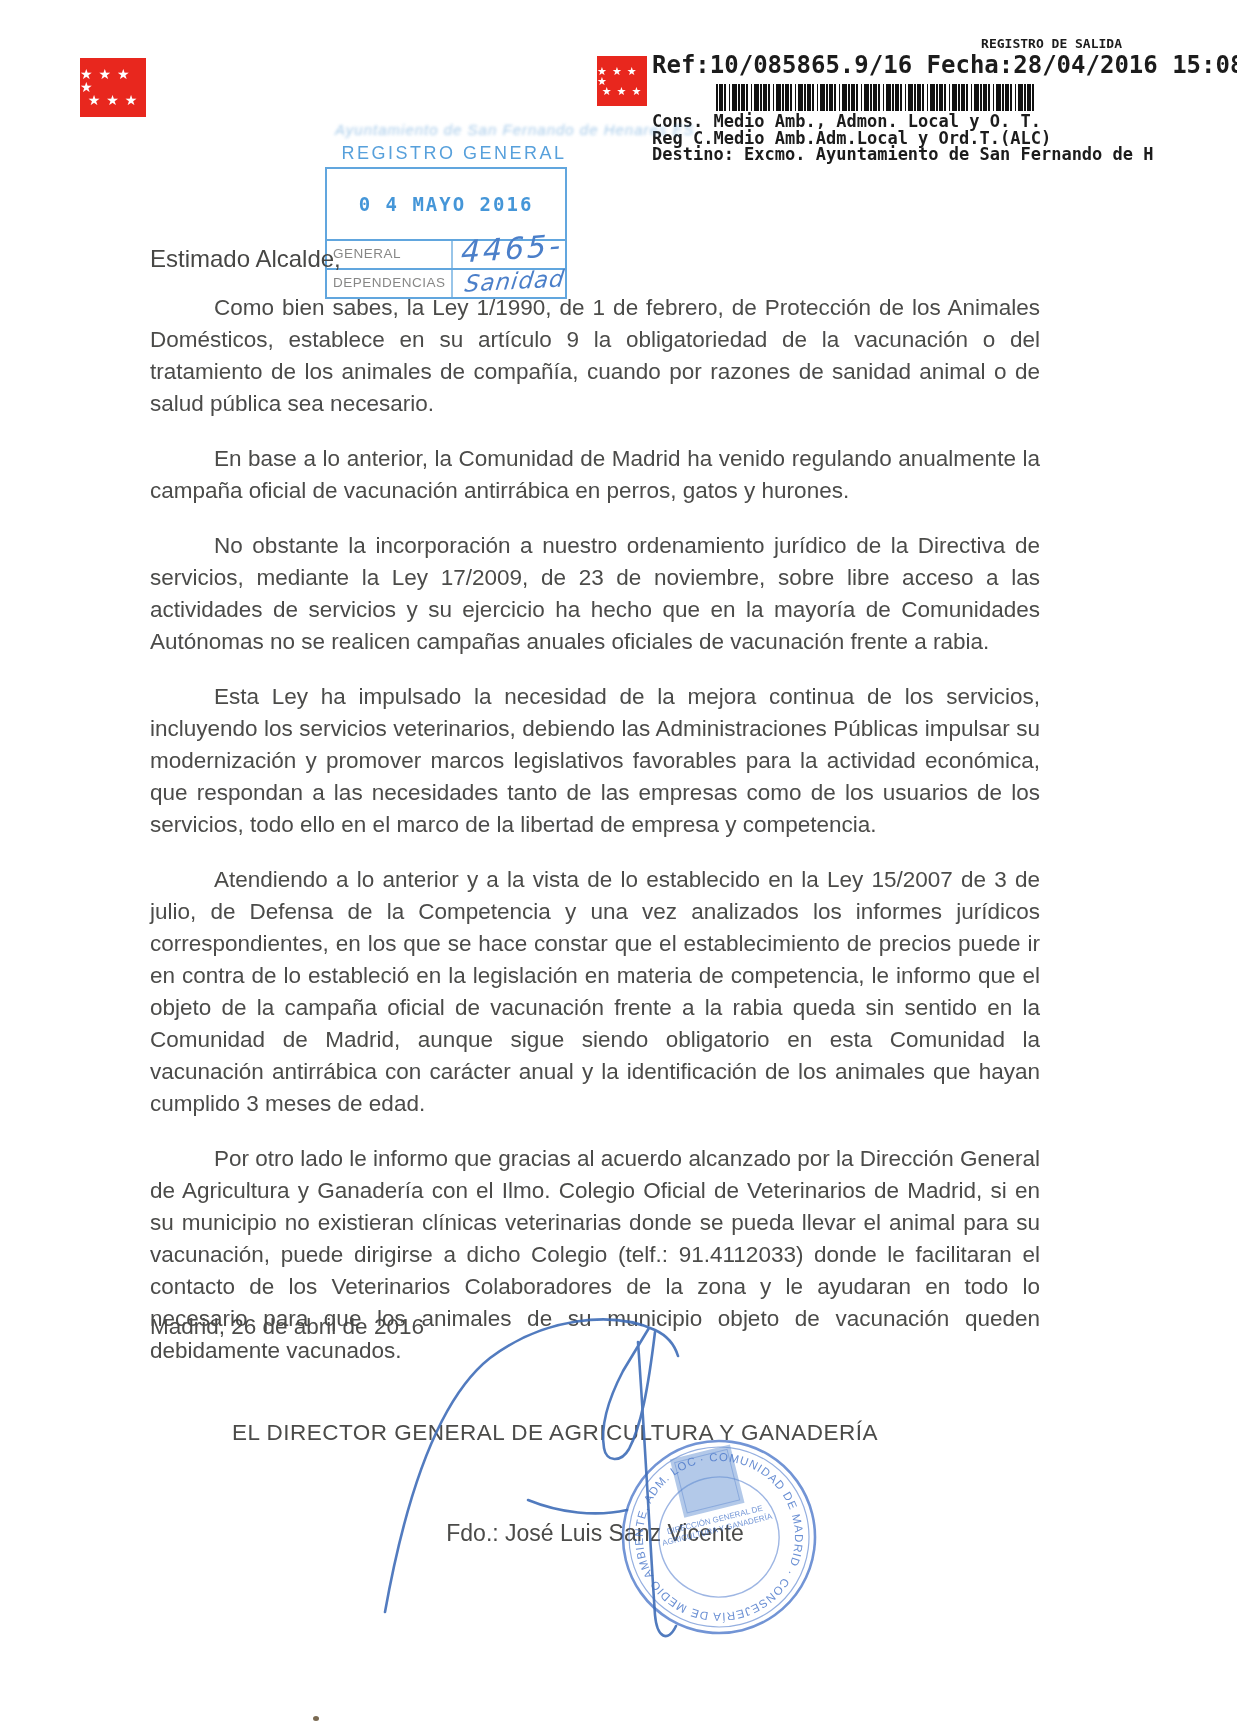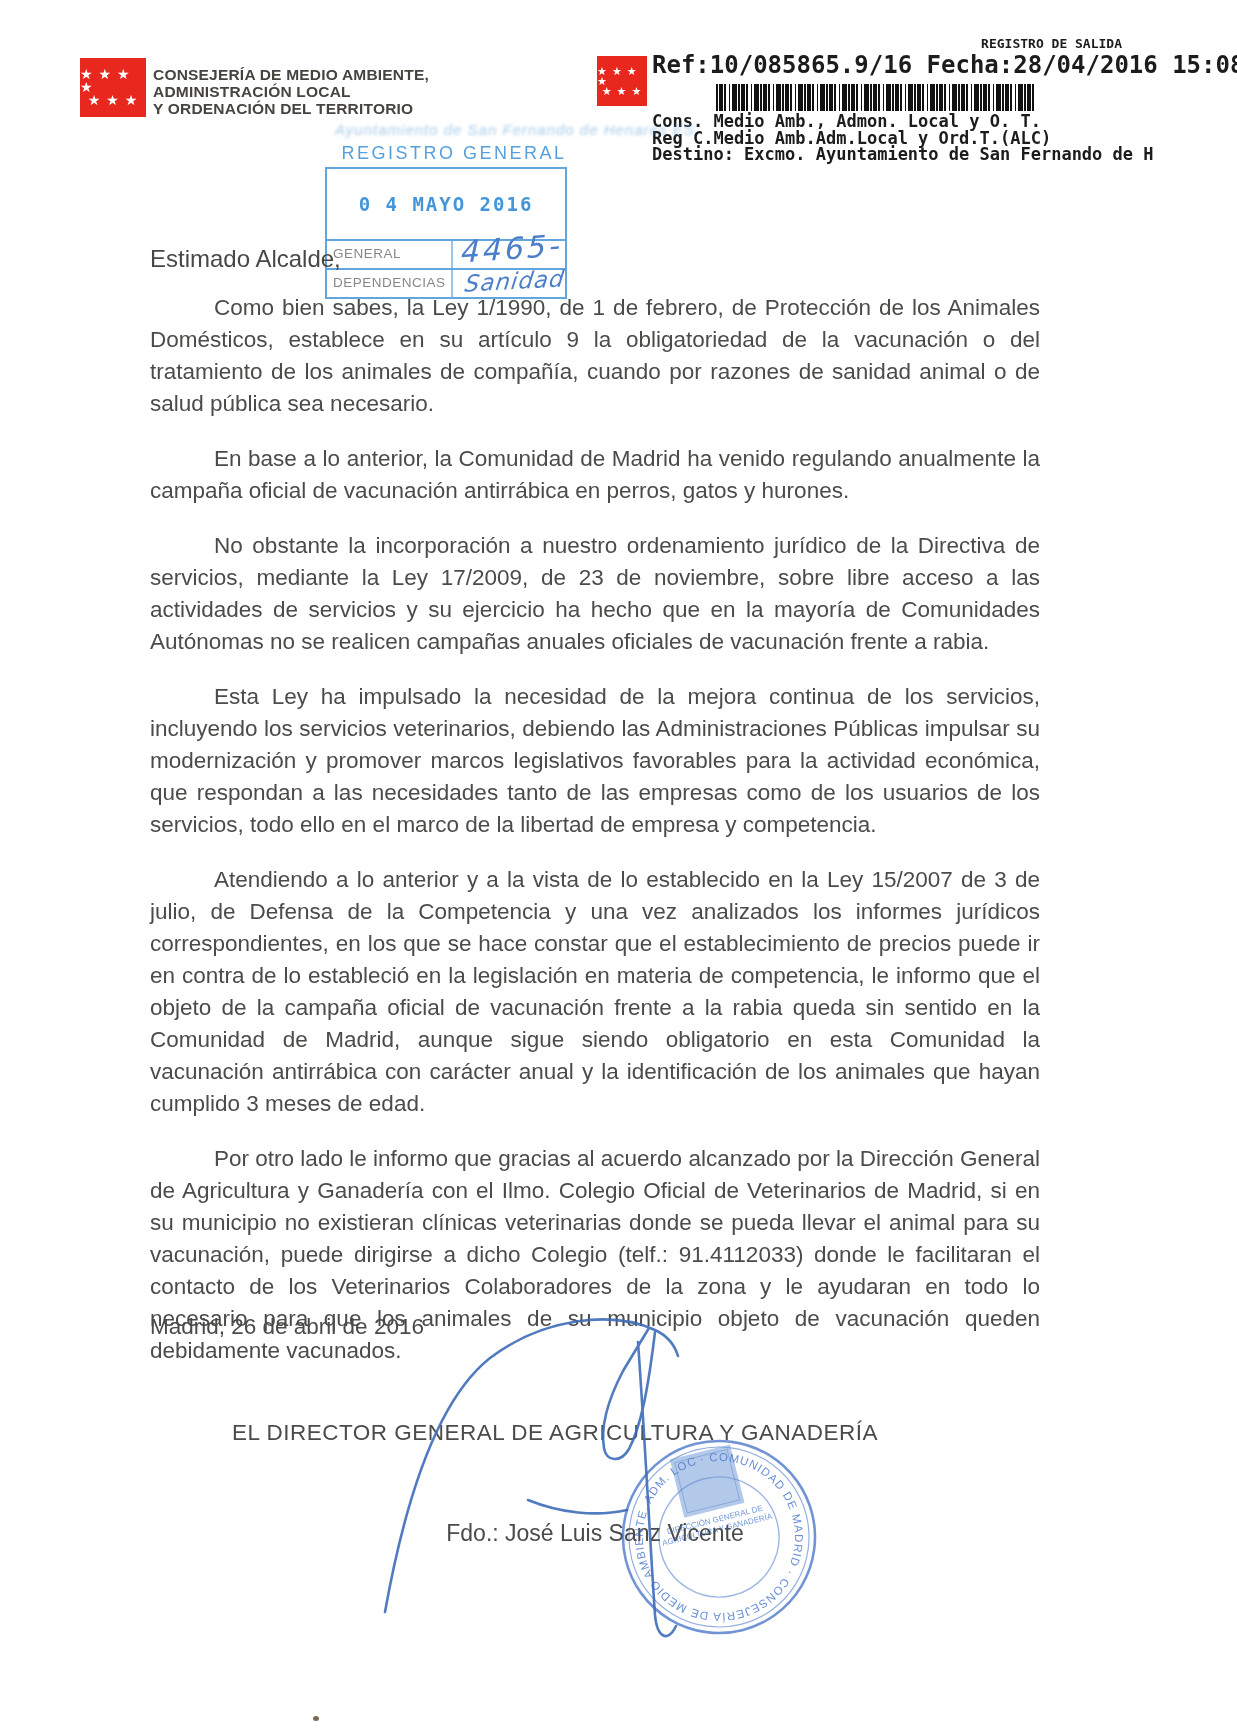--- a/index.html
+++ b/index.html
@@ -104,25 +104,20 @@
 </style>
 </head>
 <body>
 
 <div class="page">
 
   <div class="abs flag flag-main">
     <div class="r1">★ ★ ★ ★</div>
     <div class="r2">★ ★ ★</div>
   </div>
-  <div class="abs org">
-    <div>CONSEJERÍA DE MEDIO AMBIENTE,</div>
-    <div>ADMINISTRACIÓN LOCAL</div>
-    <div>Y ORDENACIÓN DEL TERRITORIO</div>
-  </div>
 
   <div class="abs flag flag-mini">
     <div class="r1">★ ★ ★ ★</div>
     <div class="r2">★ ★ ★</div>
   </div>
   <div class="abs salida">
     <div class="title">REGISTRO DE SALIDA</div>
     <div class="ref">Ref:10/085865.9/16  Fecha:28/04/2016 15:08</div>
   </div>
   <div class="abs barcode"></div>

